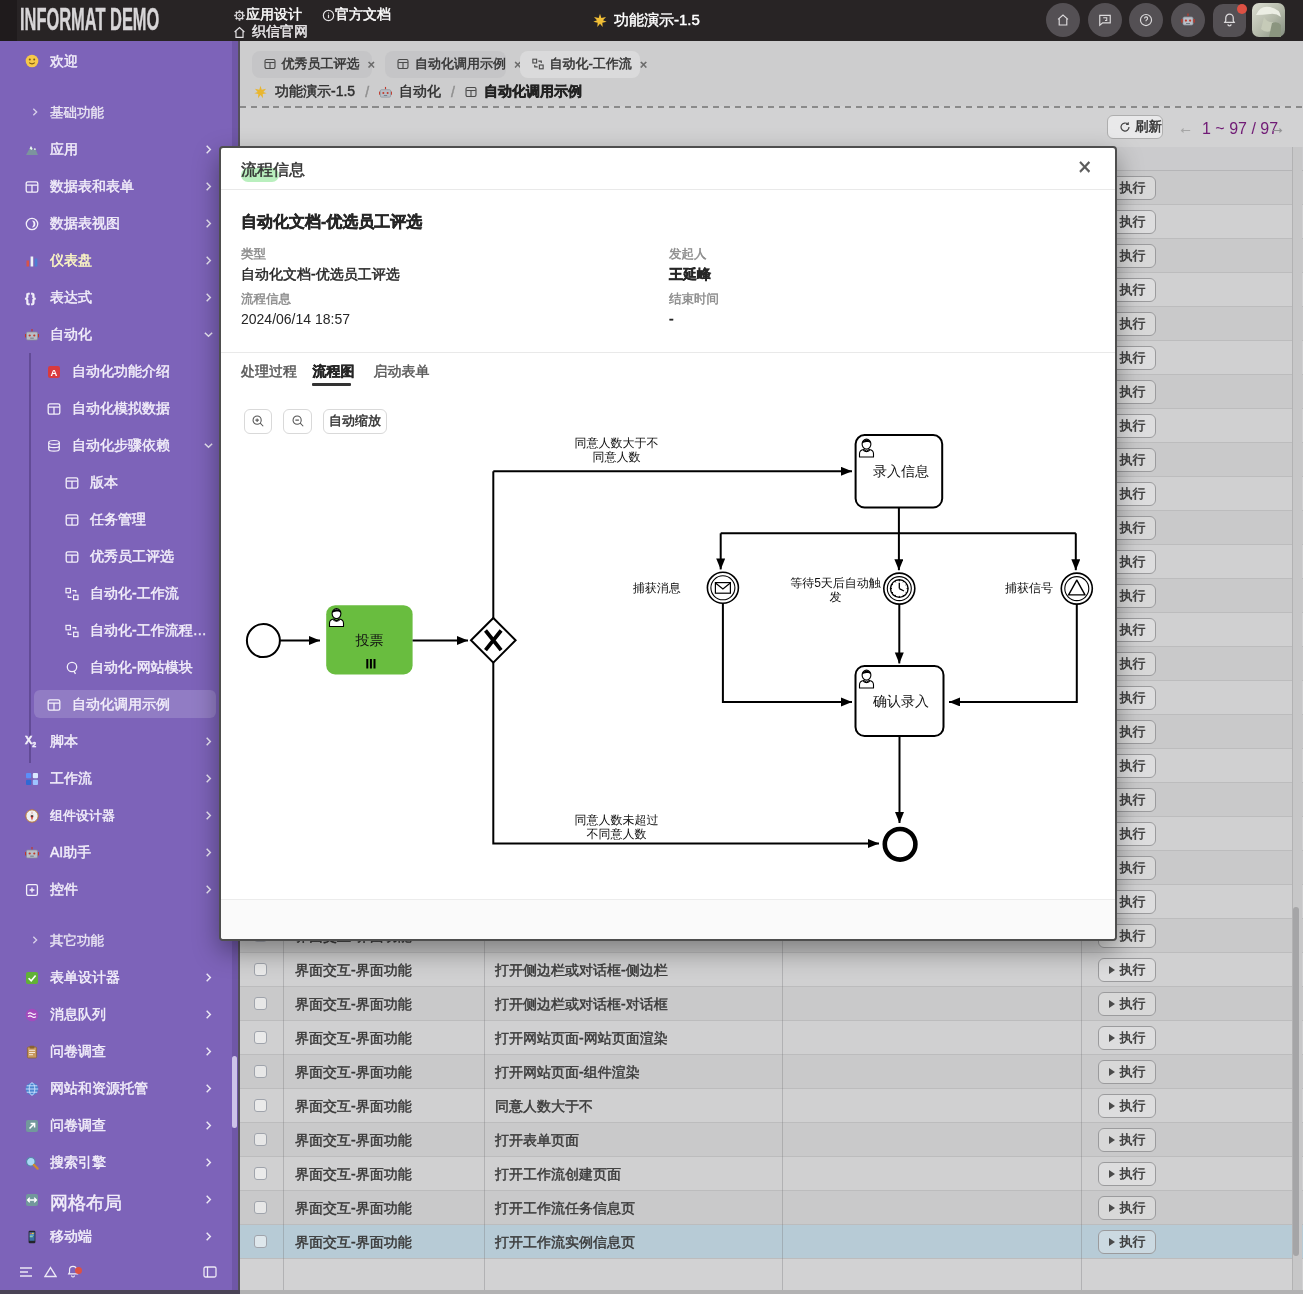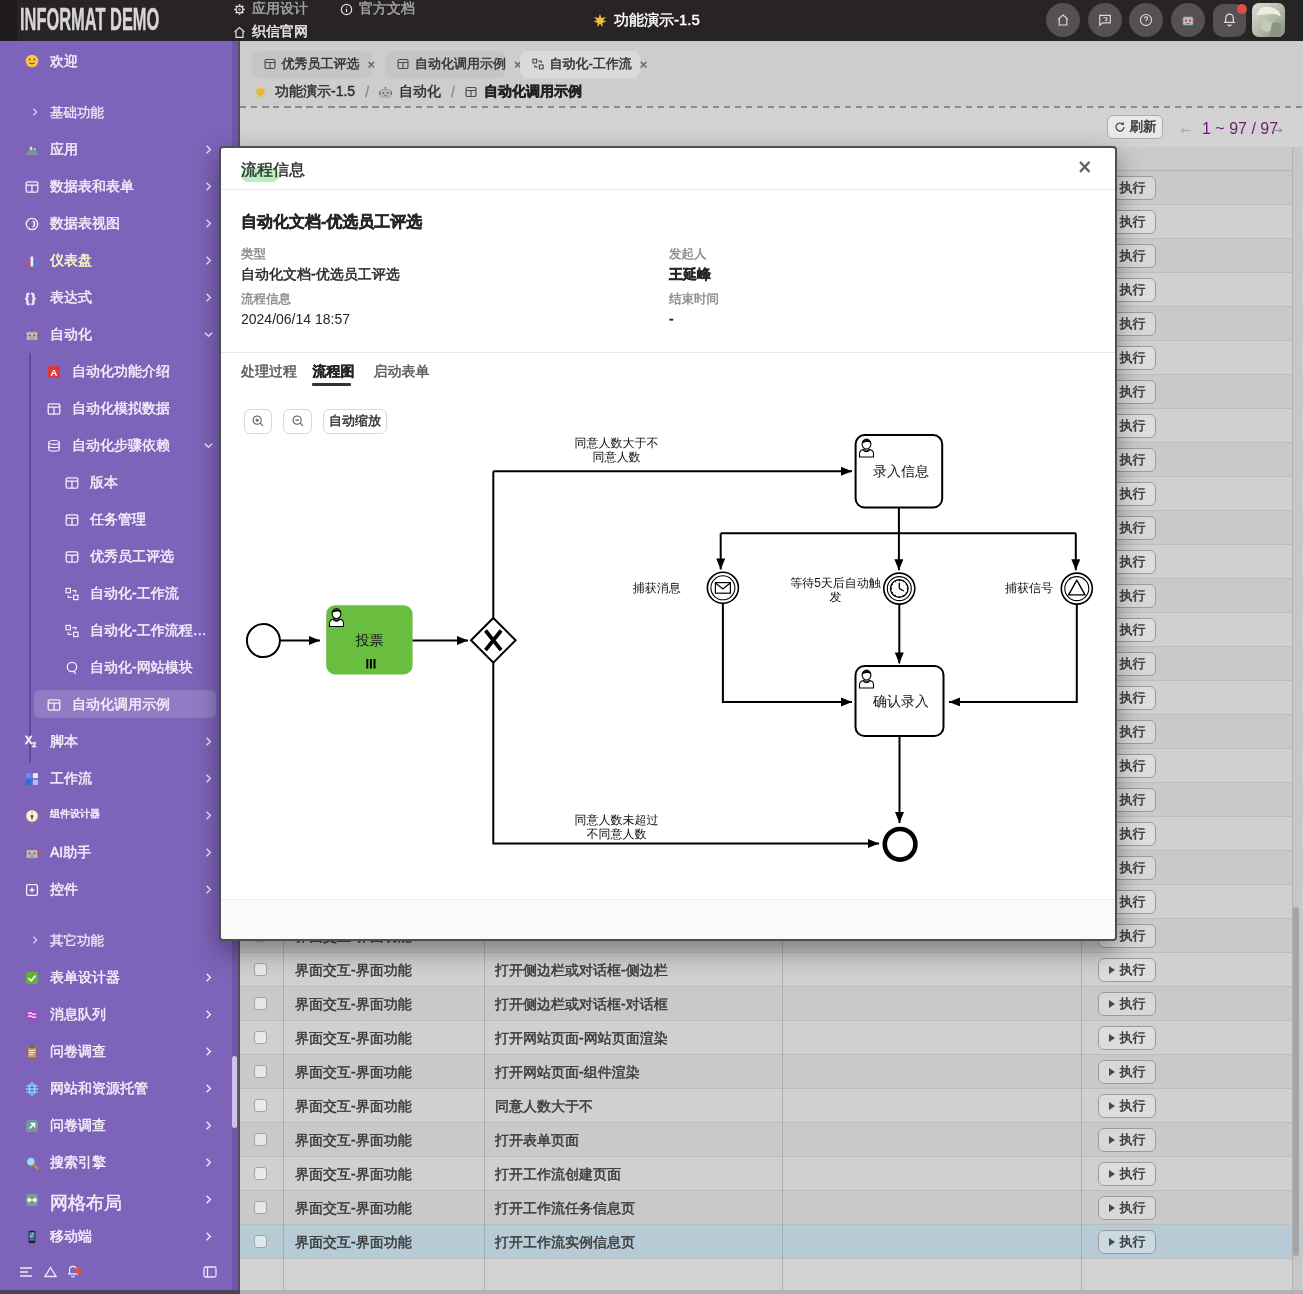--- a/index.html
+++ b/index.html
@@ -6,21 +6,21 @@
 body{font-family:"Liberation Sans",sans-serif;position:relative;background:#d2d2d3;-webkit-text-stroke:.45px currentColor}
 .abs{position:absolute}
 .flex{display:flex;align-items:center}
 svg{display:block}
 </style></head>
 <body>
 
 <div class="abs" style="left:0;top:0;width:1303px;height:41px;background:#282425;z-index:40">
 <div class="abs" style="left:0;top:0;width:17px;height:41px;background:#1f1b1c"></div>
 <div class="abs" style="left:20px;top:2px;font-size:31px;font-weight:bold;color:#d8d6d8;transform:scaleX(.53);transform-origin:0 0;letter-spacing:0px;white-space:nowrap">INFORMAT DEMO</div>
-<div class="abs flex" style="left:233px;top:1px;height:16px;color:#a3a3a3;font-size:14px;gap:6px">
+<div class="abs flex" style="left:233px;top:7px;height:16px;color:#ffffff;font-size:14px;">
 <svg width="13" height="13" viewBox="0 0 24 24" fill="none" stroke="#e3e1e3">
         <circle cx="12" cy="12" r="6.2" stroke-width="2.4"></circle>
         <circle cx="12" cy="12" r="1.6" stroke-width="1.6"></circle>
         <path stroke-width="3.2" d="M12 2.2v3M12 18.8v3M2.2 12h3M18.8 12h3M5.1 5.1l2.2 2.2M16.7 16.7l2.2 2.2M18.9 5.1l-2.2 2.2M7.3 16.7l-2.2 2.2"></path>
       </svg>
 <span>应用设计</span>
 <span style="width:20px"></span>
 <svg width="13" height="13" viewBox="0 0 24 24" fill="none" stroke="#e3e1e3" stroke-width="2.2">
         <circle cx="12" cy="12" r="9.5"></circle>
         <path d="M12 10.5V17"></path>
@@ -328,21 +328,21 @@
 <div class="abs" style="left:0;top:760.5px;width:239px;height:28px">
       <span class="abs" style="left:25px;top:7px">
         <svg width="14" height="14" viewBox="0 0 14 14">
           <circle cx="7" cy="7" r="6.2" fill="#eef1f3"></circle>
           <circle cx="7" cy="7" r="6.2" fill="none" stroke="#b8742f" stroke-width="1"></circle>
           <path d="M7 2.2 8.6 7 7 11.8 5.4 7Z" fill="#d6534a"></path>
           <path d="M7 2.2 8.6 7H5.4Z" fill="#e8e8e8"></path>
           <circle cx="7" cy="7" r="1" fill="#333"></circle>
         </svg>
       </span>
-      <span class="abs" style="left:50px;top:5.5px;font-size:10px;color:#f2eefa;white-space:nowrap">组件设计器</span>
+      <span class="abs" style="left:50px;top:5.5px;font-size:13px;color:#f2eefa;white-space:nowrap">组件设计器</span>
       <span class="abs" style="left:203px;top:8.5px">
         <svg width="11" height="11" viewBox="0 0 12 12" fill="none" stroke="rgba(255,255,255,.85)" stroke-width="1.6">
           <path d="M4 2l4 4-4 4"></path>
         </svg>
       </span>
     </div>
 <div class="abs" style="left:0;top:797.5px;width:239px;height:28px">
       <span class="abs" style="left:25px;top:7px">
         <svg width="14" height="14" viewBox="0 0 14 14">
           <rect x="1.5" y="4" width="11" height="8" rx="1.2" fill="#b9bec6" stroke="#878e98" stroke-width=".7"></rect>
@@ -570,21 +570,21 @@
     </svg>
     <span>自动化</span>
     <span style="color:#8f8f8f;padding:0 3px">/</span>
     <svg width="12" height="12" viewBox="0 0 14 14">
       <rect x="1.2" y="1.8" width="11.6" height="10.4" rx="1.6" fill="none" stroke="#4a4a4a" stroke-width="1.3"></rect>
       <path d="M1.5 5.2h11M7 5.4v6.6" stroke="#4a4a4a" stroke-width="1.3"></path>
     </svg>
     <span style="font-weight:bold;color:#222">自动化调用示例</span>
   </div>
 <div class="abs" style="left:239.5px;top:105.5px;width:1064px;height:2px;background:repeating-linear-gradient(90deg,#8a8a8a 0,#8a8a8a 6.5px,transparent 6.5px,transparent 11px)"></div>
-<div class="abs flex" style="left:1107px;top:115px;width:56px;height:24px;background:#e9e9ea;border:1px solid #aeaeae;border-radius:6px;justify-content:center;gap:4px;font-size:13.5px;color:#333">
+<div class="abs flex" style="left:1107px;top:115px;width:56px;height:24px;background:#e9e9ea;border:1px solid #aeaeae;border-radius:6px;justify-content:flex-end;gap:4px;font-size:13.5px;color:#333">
     <svg width="12" height="12" viewBox="0 0 24 24" fill="none" stroke="#444" stroke-width="2.4">
       <path d="M20 12a8 8 0 1 1-2.3-5.6"></path>
       <path d="M18.5 2.5v4.2h-4.2" stroke-width="2.2"></path>
     </svg>
     <span>刷新</span>
   </div>
 <div class="abs" style="left:1178px;top:119px;font-size:15px;color:#a6a6a6">←</div>
 <div class="abs" style="left:1202px;top:119.5px;font-size:16px;color:#701a75;-webkit-text-stroke:0">1 ~ 97 / 97</div>
 <div class="abs" style="left:1270px;top:119px;font-size:15px;color:#909092">→</div>
 <div class="abs" style="left:239.5px;top:146.5px;width:1063.5px;height:24px;background:#cbcbcd;border-bottom:1px solid #b5b5b7"></div>

